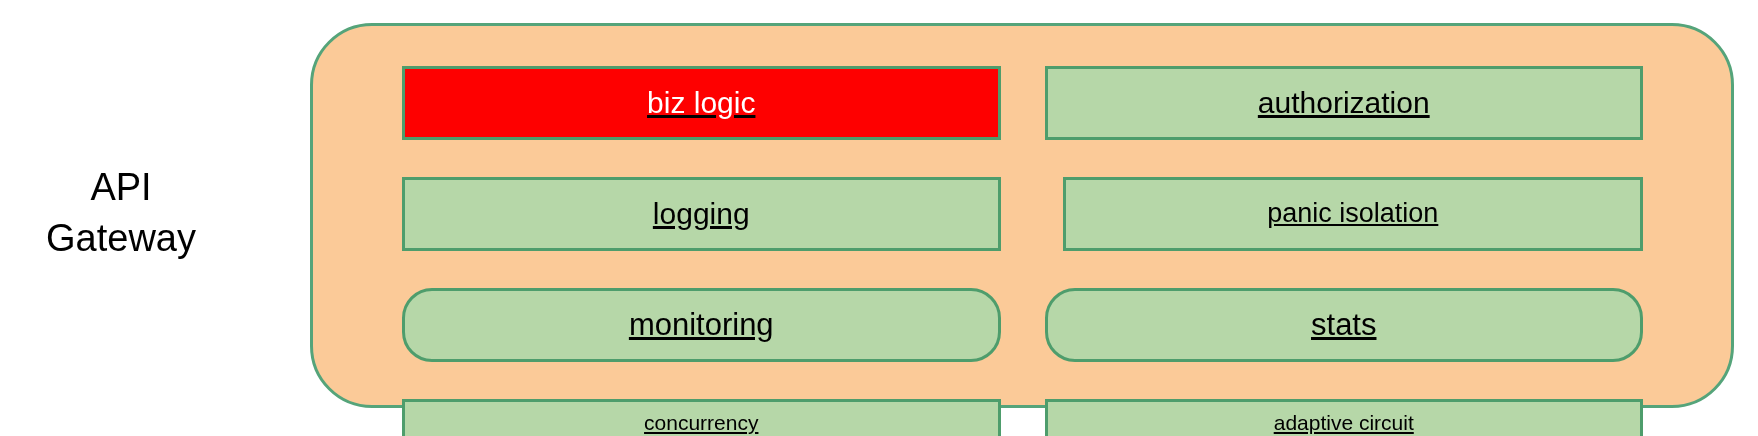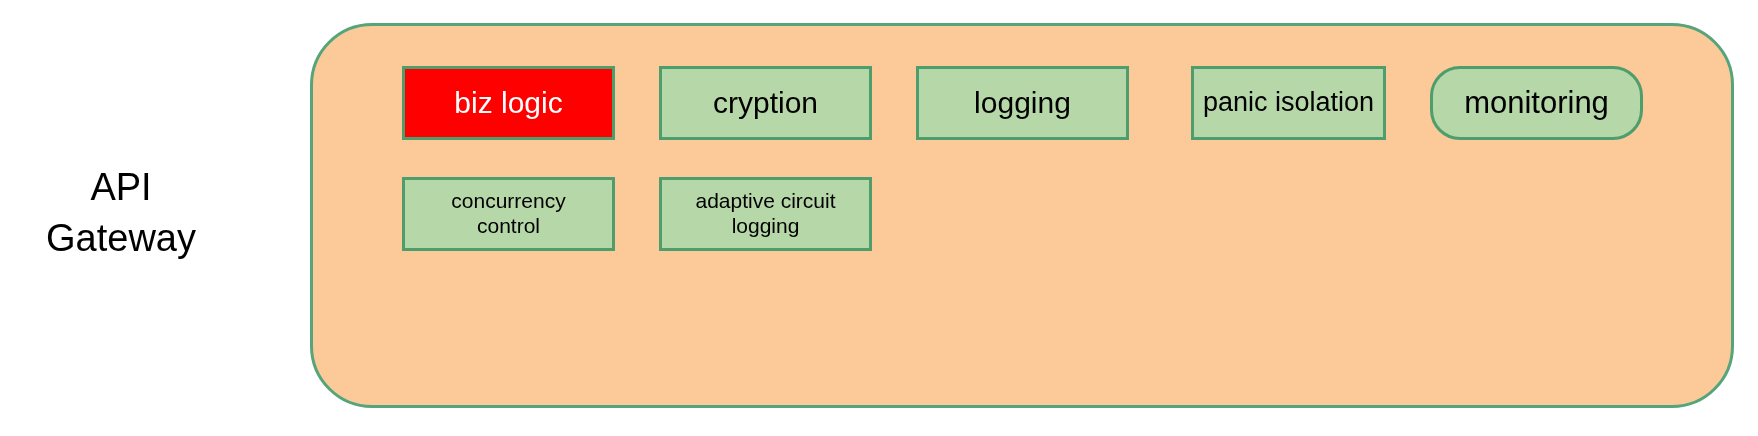--- a/index.html
+++ b/index.html
@@ -36,25 +36,26 @@
     white-space: pre-line;
   }
   .gateway-container {
     position: absolute;
     left: 310px; top: 23px;
     width: 1424px; height: 385px;
     background: var(--container-fill);
     border: 3px solid var(--container-border);
     border-radius: 62px;
     display: grid;
-    grid-template-columns: repeat(5, 1fr);
+    grid-template-columns: repeat(2, 1fr);
     grid-auto-rows: 74px;
     column-gap: 44px;
     row-gap: 37px;
     padding: 40px 88px 0 89px;
+    text-decoration: underline;
   }
   .cell {
     background: var(--cell-fill);
     border: 3px solid var(--cell-border);
     color: var(--text);
     display: flex;
     align-items: center;
     justify-content: center;
     text-align: center;
     line-height: 1.18;
@@ -73,25 +74,26 @@
 <body>
 
 <div class="canvas">
 
   <div class="gateway-label">API
 Gateway</div>
 
   <div class="gateway-container">
 
     <div class="cell danger fs-md">biz logic</div>
-    <div class="cell fs-md">cryption</div>
+    <div class="cell fs-md">authorization</div>
     <div class="cell fs-md">logging</div>
 
     <div class="cell fs-sm">panic isolation</div>
     <div class="cell fs-lg">monitoring</div>
+    <div class="cell fs-lg">stats</div>
     <div class="cell fs-xs">concurrency
 control</div>
 
     <div class="cell fs-xs">adaptive circuit
 logging</div>
 
   </div>
 </div>
 
 </body></html>

